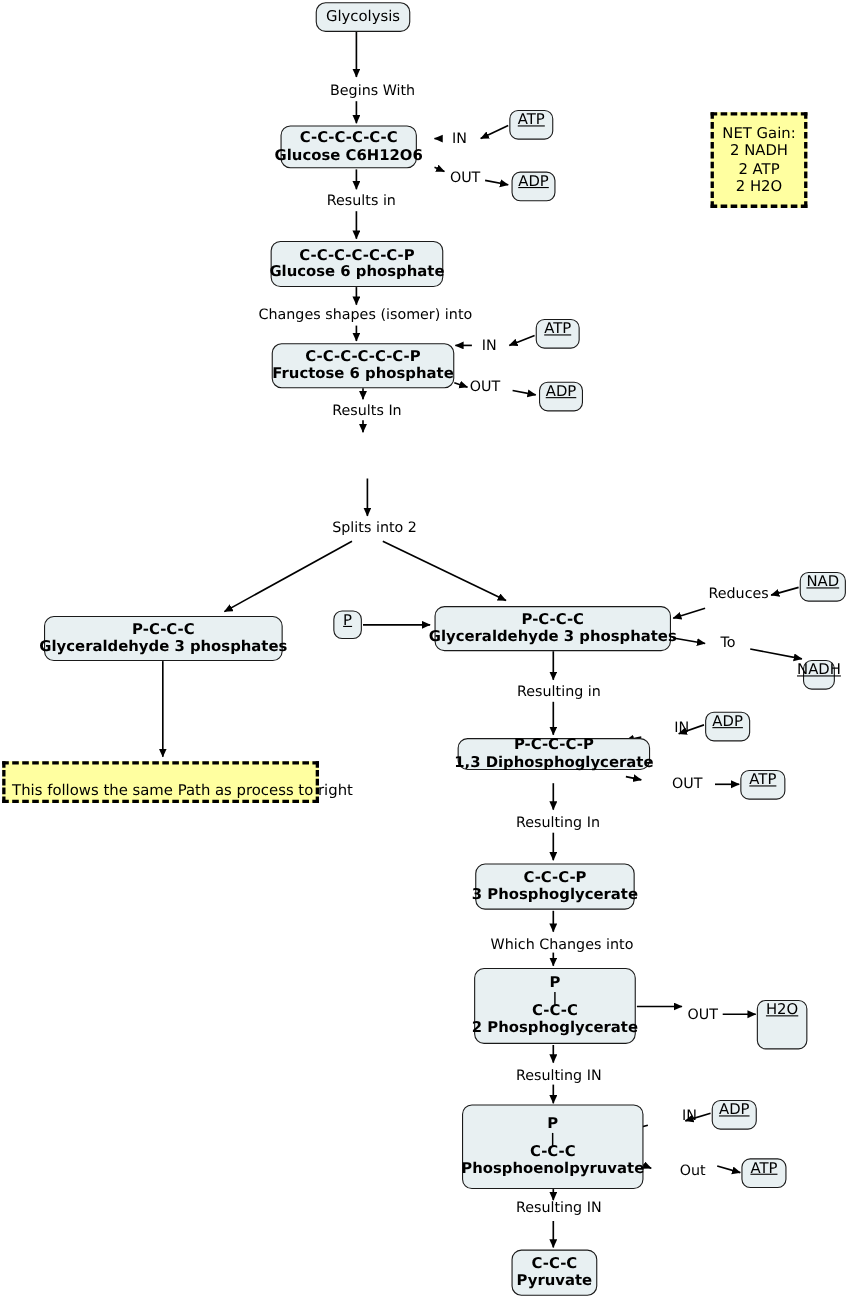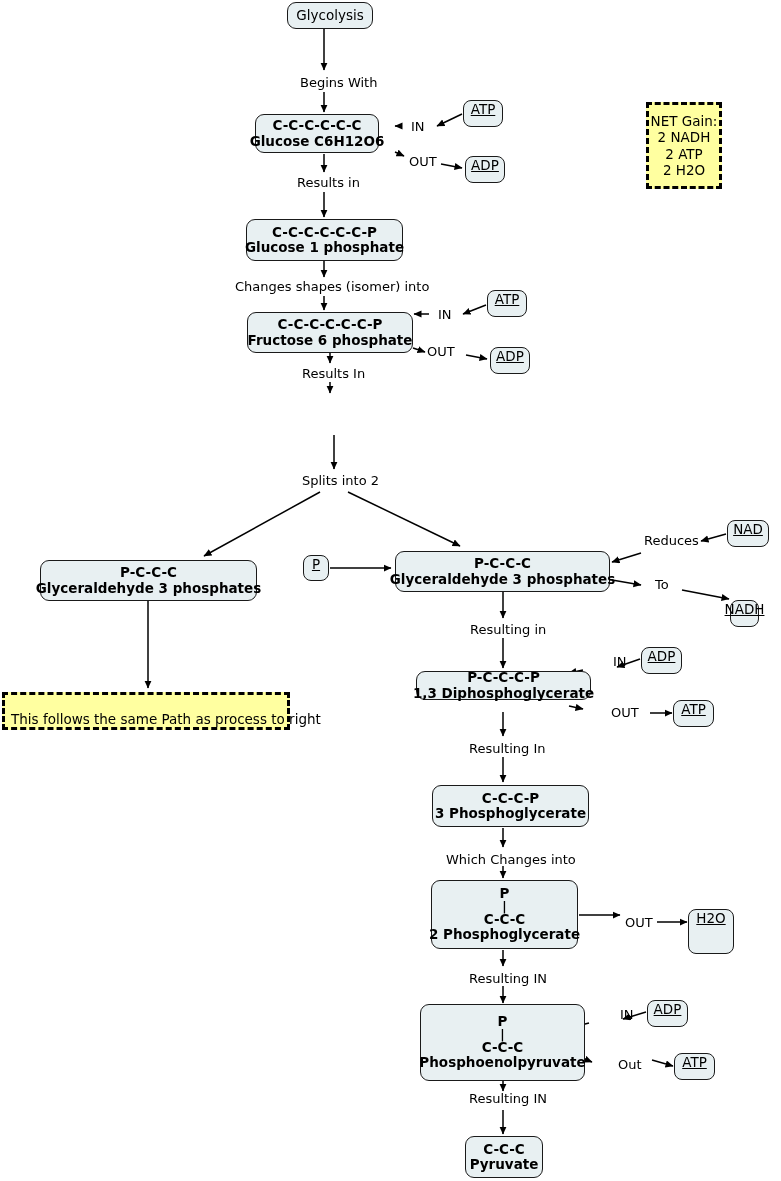--- a/index.html
+++ b/index.html
@@ -189,21 +189,21 @@
     <span class="l1">Glycolysis</span>
   </div>
 
   <div class="node compound" style="left:255px; top:114px; width:124px; height:39px;">
     <span class="l1">C-C-C-C-C-C</span>
     <span class="l2">Glucose C6H12O6</span>
   </div>
 
   <div class="node compound" style="left:246px; top:219px; width:157px; height:42px;">
     <span class="l1">C-C-C-C-C-C-P</span>
-    <span class="l2">Glucose 1 phosphate</span>
+    <span class="l2">Glucose 6 phosphate</span>
   </div>
 
   <div class="node compound" style="left:247px; top:312px; width:166px; height:41px;">
     <span class="l1">C-C-C-C-C-C-P</span>
     <span class="l2">Fructose  6 phosphate</span>
   </div>
 
 
   <div class="node compound" style="left:40px; top:560px; width:217px; height:41px;">
     <span class="l1">P-C-C-C</span>
@@ -213,21 +213,21 @@
   <div class="node compound" style="left:395px; top:551px; width:215px; height:41px;">
     <span class="l1">P-C-C-C</span>
     <span class="l2">Glyceraldehyde 3 phosphates</span>
   </div>
 
   <div class="node compound" style="left:416px; top:671px; width:175px; height:29px;">
     <span class="l1">P-C-C-C-P</span>
     <span class="l2">1,3 Diphosphoglycerate</span>
   </div>
 
-  <div class="node compound" style="left:432px; top:785px; width:157px; height:42px;">
+  <div class="node compound" style="left:432px; top:785px; width:145px; height:42px;">
     <span class="l1">C-C-C-P</span>
     <span class="l2">3 Phosphoglycerate</span>
   </div>
 
   <div class="node compound" style="left:431px; top:880px; width:147px; height:69px;">
     <span class="l1">P</span>
     <span class="bondbar">|</span>
     <span class="l3">C-C-C</span>
     <span class="l4">2 Phosphoglycerate</span>
   </div>
@@ -285,21 +285,21 @@
   </div>
 
   <div class="small-node" style="left:647px; top:1000px; width:41px; height:27px;">
     <span>ADP</span>
   </div>
 
   <div class="small-node" style="left:674px; top:1053px; width:41px; height:27px;">
     <span>ATP</span>
   </div>
 
-  <div class="note" style="left:646px; top:102px; width:76px; height:87px;text-align:center;">
+  <div class="note" style="left:646px; top:102px; width:88px; height:87px;text-align:center;">
     <span class="nl">NET Gain:</span>
     <span class="nl">2 NADH</span>
     <span class="nl">2 ATP</span>
     <span class="nl">2 H2O</span>
   </div>
 
   <div class="note left-note" style="left:2px; top:692px; width:288px; height:38px;">
     <span class="nl">This follows the same Path as process to right</span>
   </div>
 

